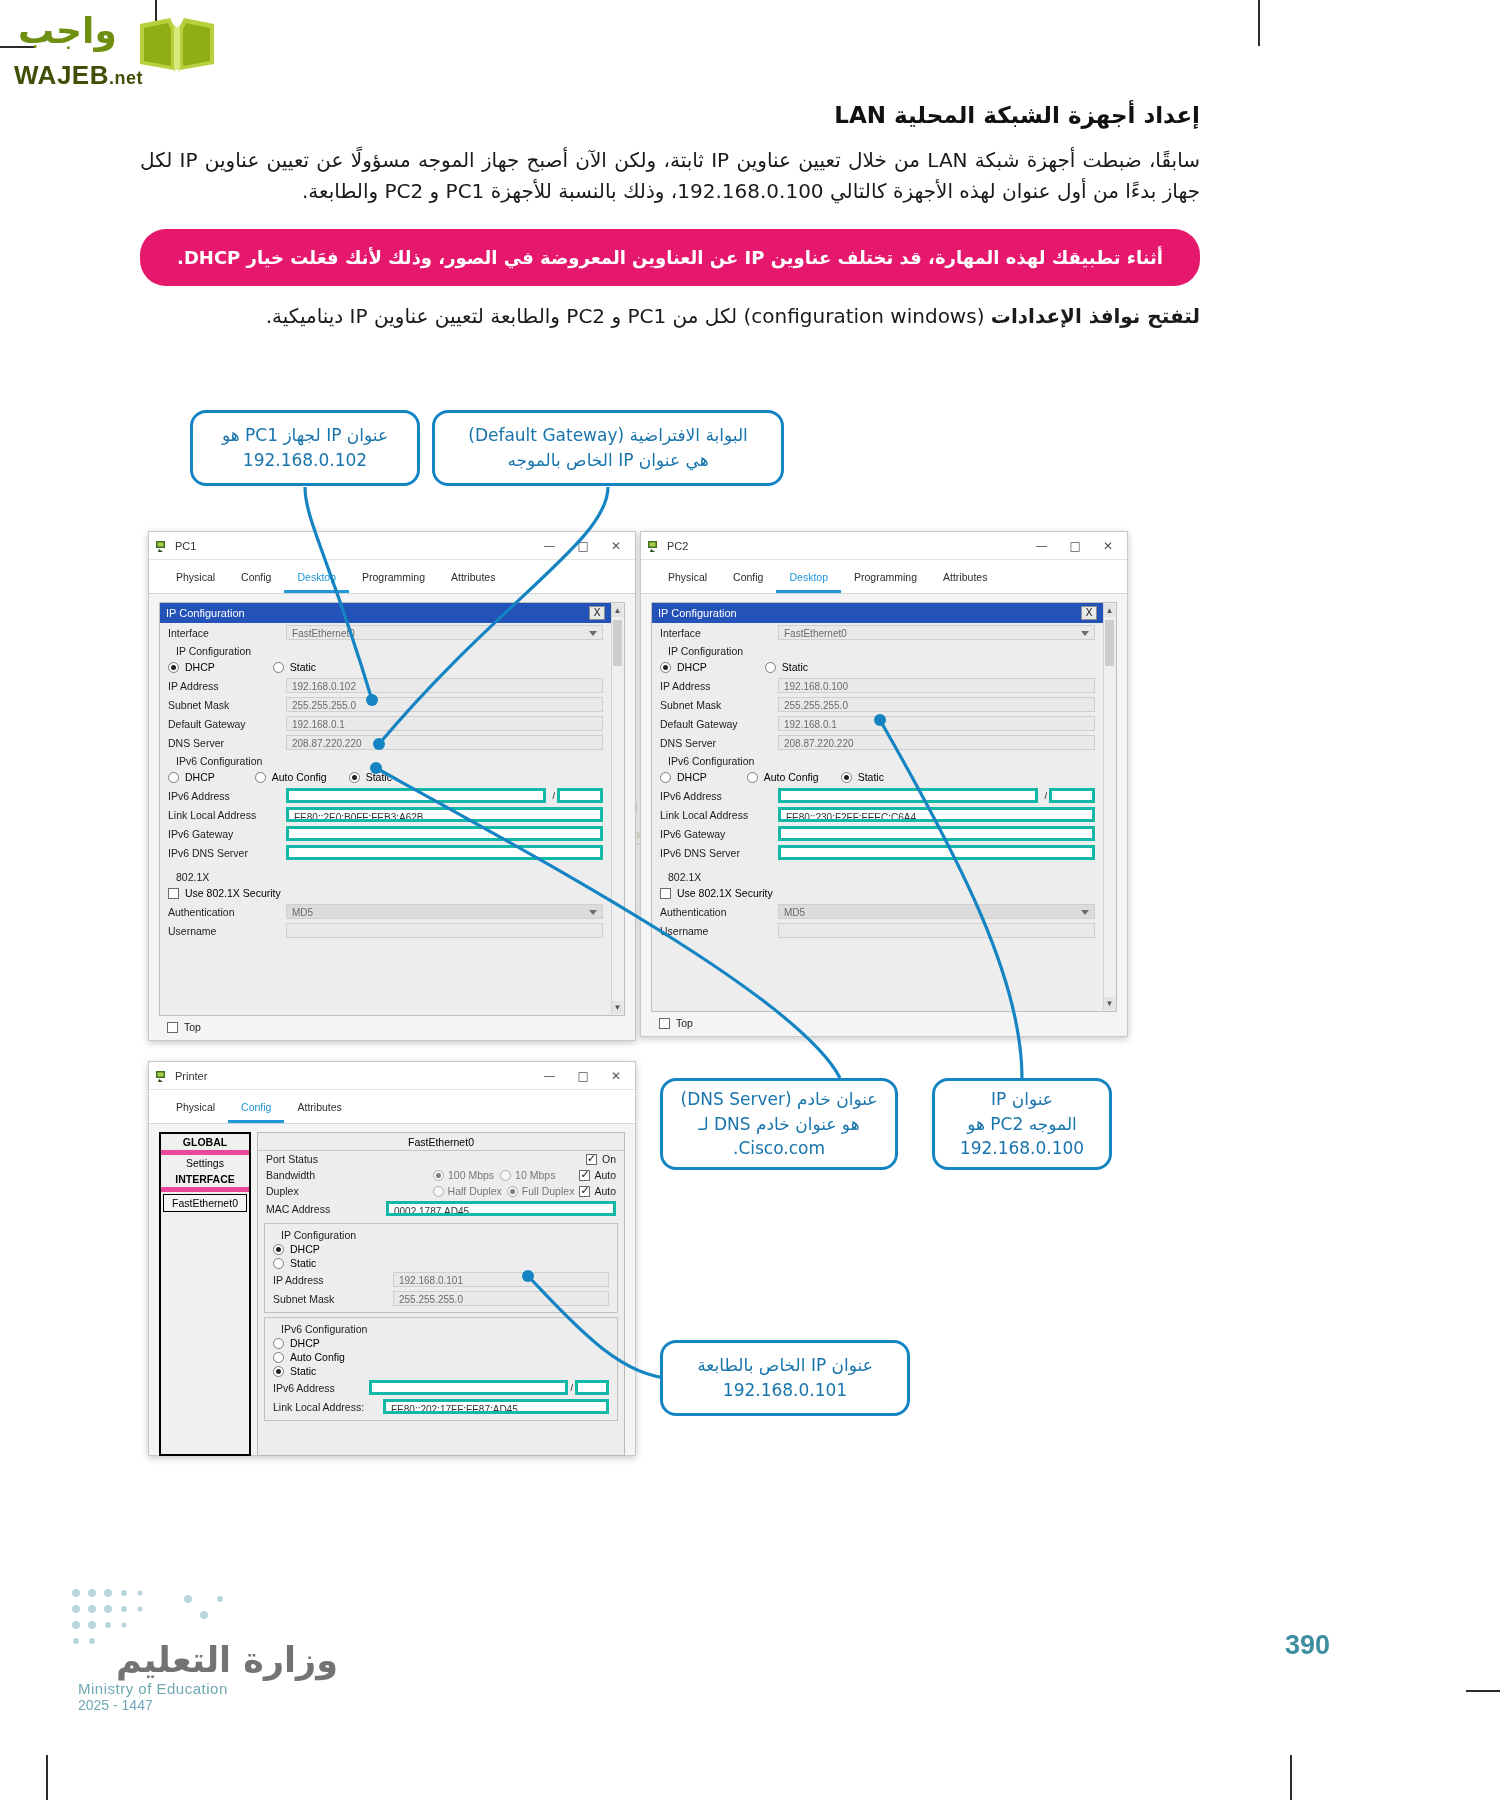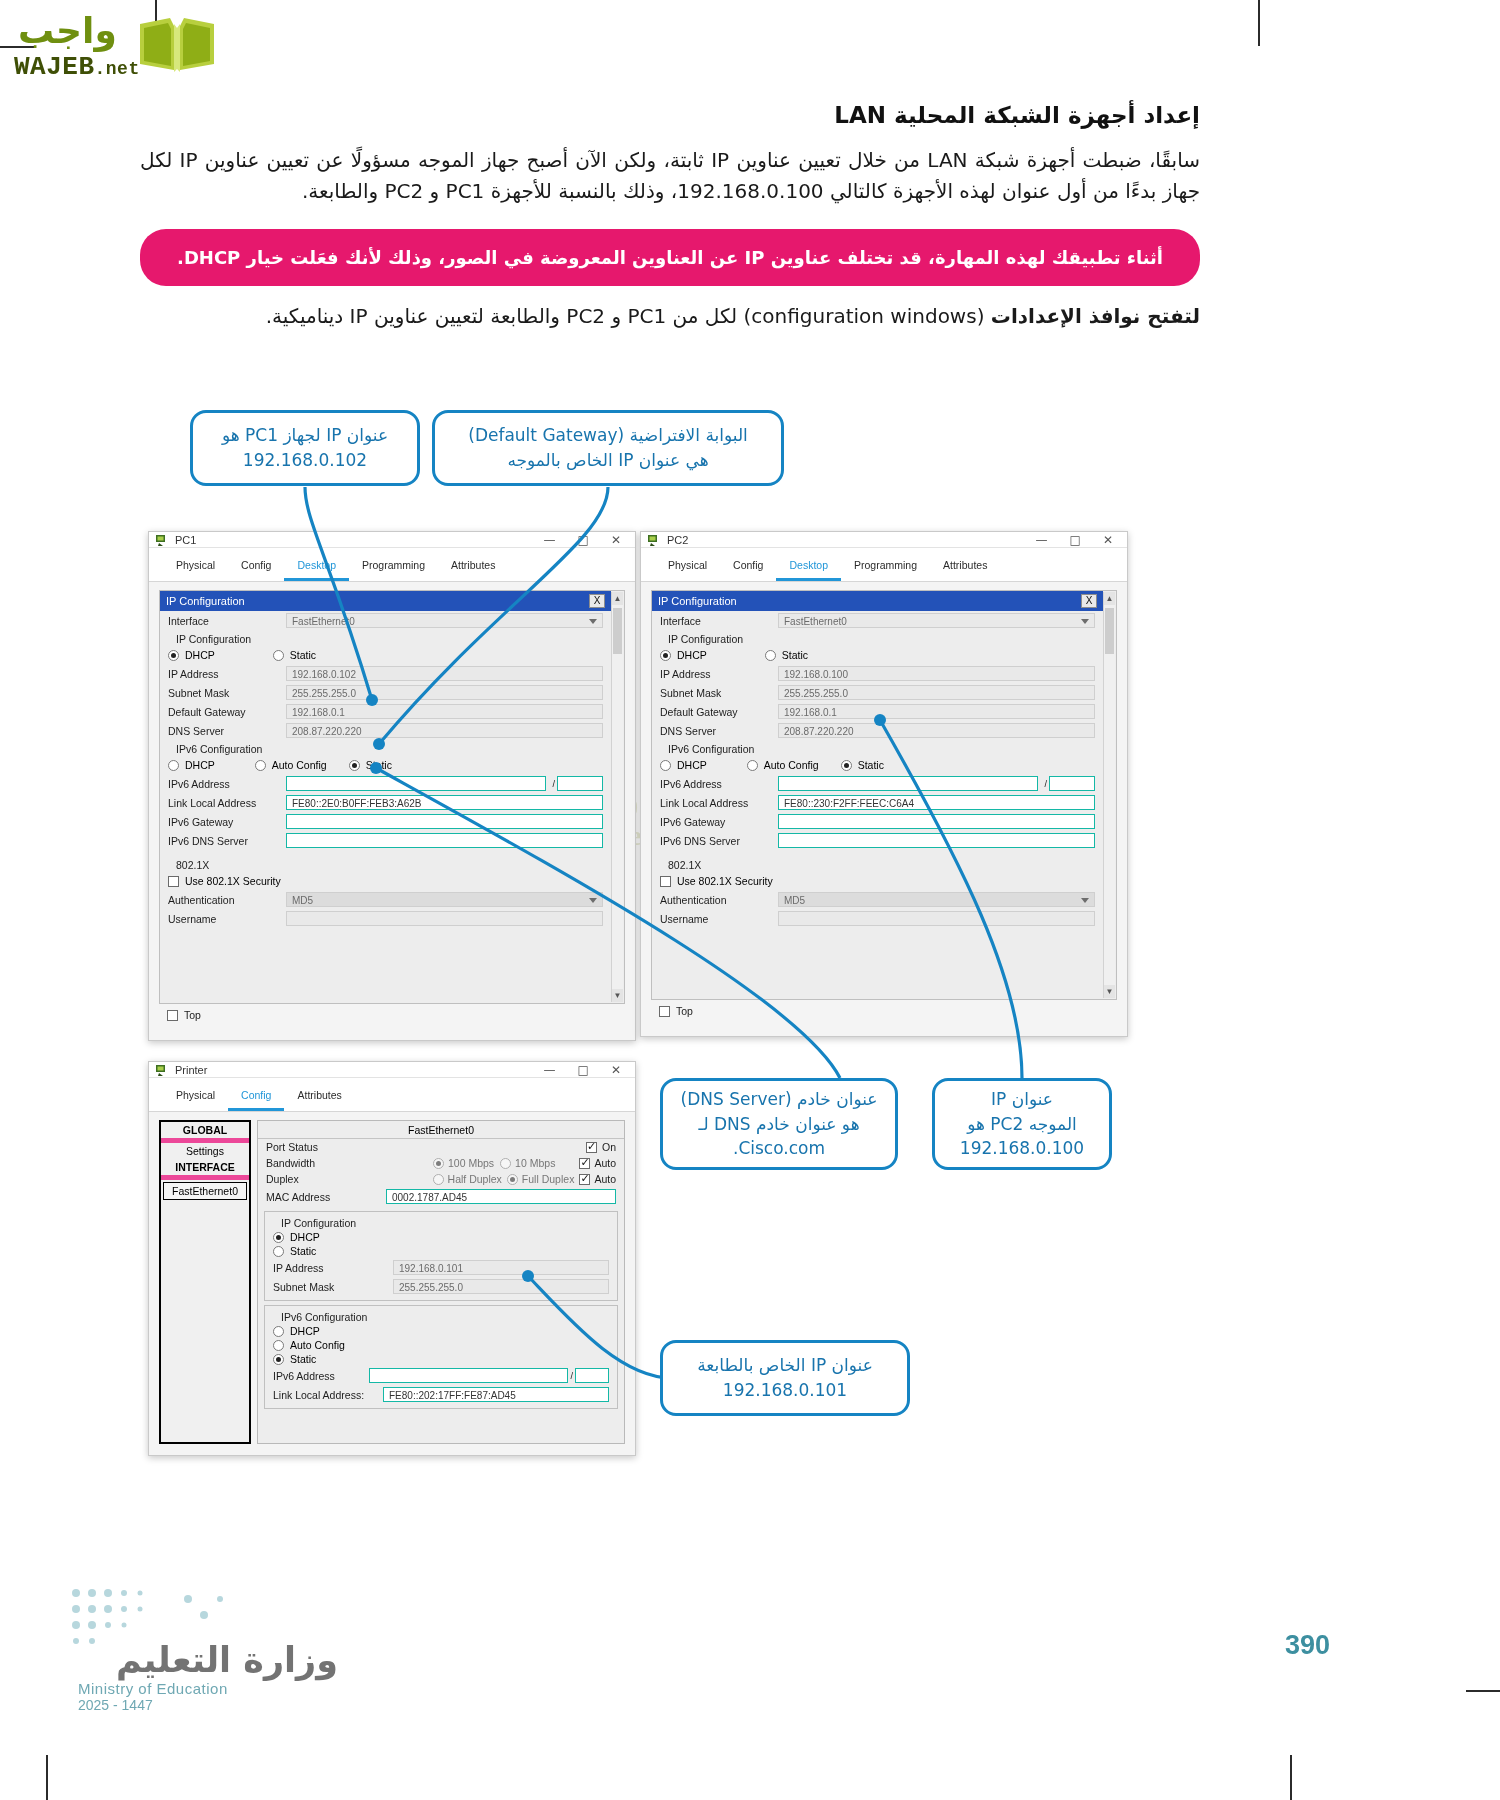--- a/index.html
+++ b/index.html
@@ -17,22 +17,22 @@
 
   
   .logo-wrap { position:absolute; left:10px; top:8px; width:210px; height:72px; }
   .logo-ar {
     position:absolute; left:8px; top:2px;
     font-family:"DejaVu Sans", sans-serif;
     font-size:36px; font-weight:bold; color:#6f8f10;
     direction:rtl;
   }
   .logo-en {
-    position:absolute; left:4px; top:44px;
-    font-family:Liberation Mono, monospace;
+    position:absolute; left:4px; top:52px;
+    font-family:Liberation Sans, sans-serif;
     font-size:26px; font-weight:bold; color:#3f4f06;
     letter-spacing:.5px;
     text-align:center;
   }
   .logo-en .net { font-size:18px; }
   .book { position:absolute; left:128px; top:6px; width:78px; height:60px; }
 
   
   .content {
     position:absolute;
@@ -87,21 +87,21 @@
   
   .pt-window {
     position:absolute;
     background:#f4f4f4;
     border:1px solid #c9c9c9;
     box-shadow:0 2px 7px rgba(0,0,0,.22);
     font-family:"Liberation Sans", sans-serif;
     z-index:3;
   }
   .pt-titlebar {
-    height:16px; background:#ffffff;
+    height:28px; background:#ffffff;
     display:flex; align-items:center;
     border-bottom:1px solid #e3e3e3;
     padding:0 6px;
   }
   .pt-ico {
     width:14px; height:13px; margin-right:6px; position:relative; flex:0 0 auto;
   }
   .pt-title { font-size:11px; color:#333; flex:1 1 auto; }
   .pt-btns { display:flex; gap:22px; align-items:center; padding-right:8px; }
   .pt-btn { font-size:12px; color:#555; line-height:1; font-family:"DejaVu Sans", sans-serif; }
@@ -130,21 +130,21 @@
     background:#e9e9e9; color:#111; border:1px solid #8d8d8d;
     width:16px; height:14px; font-size:10px; line-height:12px; text-align:center;
   }
   .row { display:flex; align-items:center; padding:2px 8px; font-size:10.5px; color:#1d1d1d; }
   .row .lbl { width:118px; flex:0 0 auto; }
   .fld {
     flex:1 1 auto; height:15px; background:#e9e9e9;
     border:1px solid #cfcfcf; font-size:10px; color:#6b6b6b;
     padding:1px 5px; line-height:13px; overflow:hidden; white-space:nowrap;
   }
-  .fld.white { background:#ffffff; border:1px solid #14b8a6; color:#333; }
+  .fld.white { background:#ffffff; border:3px solid #14b8a6; color:#333; }
   .fld.combo { background:#e9e9e9; position:relative; }
   .fld.combo:after {
     content:""; position:absolute; right:5px; top:5px;
     border-left:4px solid transparent; border-right:4px solid transparent;
     border-top:5px solid #6d6d6d;
   }
   .grp-label { font-size:10.5px; color:#1d1d1d; padding:3px 8px 1px 16px; position:relative; }
   .grp-label:after {
     content:""; position:absolute; left:0; right:8px; bottom:4px;
     height:1px; background:#c6c6c6; z-index:-1;

